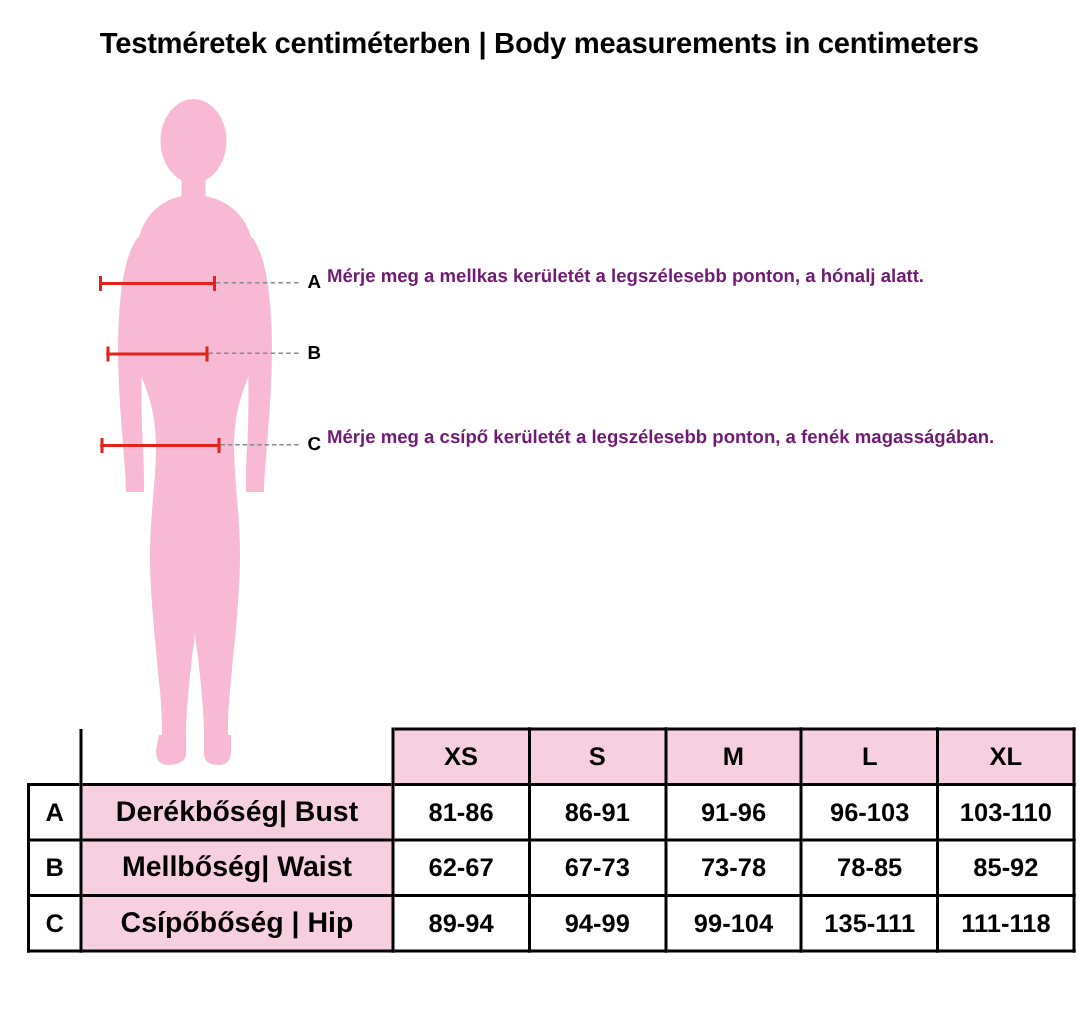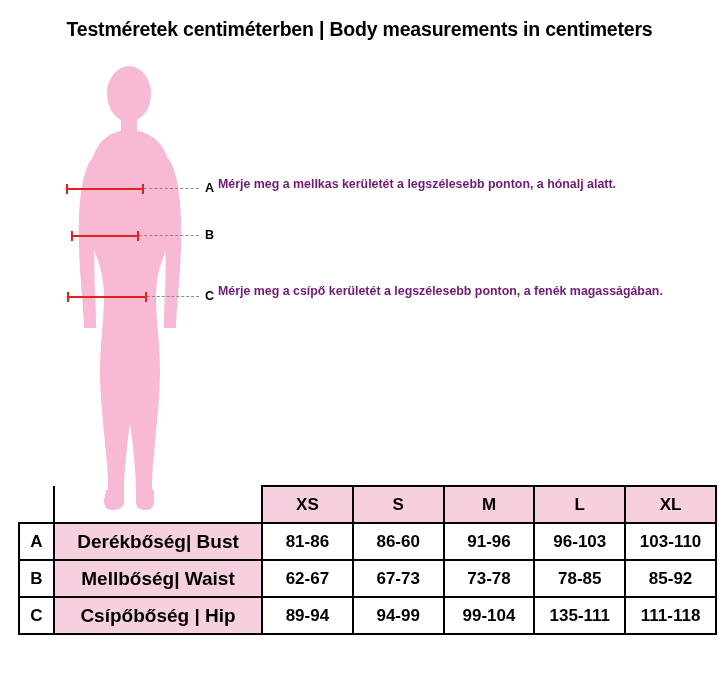--- a/index.html
+++ b/index.html
@@ -231,21 +231,21 @@
           <th class="col-size size-hdr">M</th>
           <th class="col-size size-hdr">L</th>
           <th class="col-size size-hdr">XL</th>
         </tr>
       </thead>
       <tbody>
         <tr>
           <td class="col-letter letter-cell">A</td>
           <td class="col-name name-cell">Derékbőség| Bust</td>
           <td class="col-size val-cell">81-86</td>
-          <td class="col-size val-cell">86-60</td>
+          <td class="col-size val-cell">86-91</td>
           <td class="col-size val-cell">91-96</td>
           <td class="col-size val-cell">96-103</td>
           <td class="col-size val-cell">103-110</td>
         </tr>
         <tr>
           <td class="col-letter letter-cell">B</td>
           <td class="col-name name-cell">Mellbőség| Waist</td>
           <td class="col-size val-cell">62-67</td>
           <td class="col-size val-cell">67-73</td>
           <td class="col-size val-cell">73-78</td>

